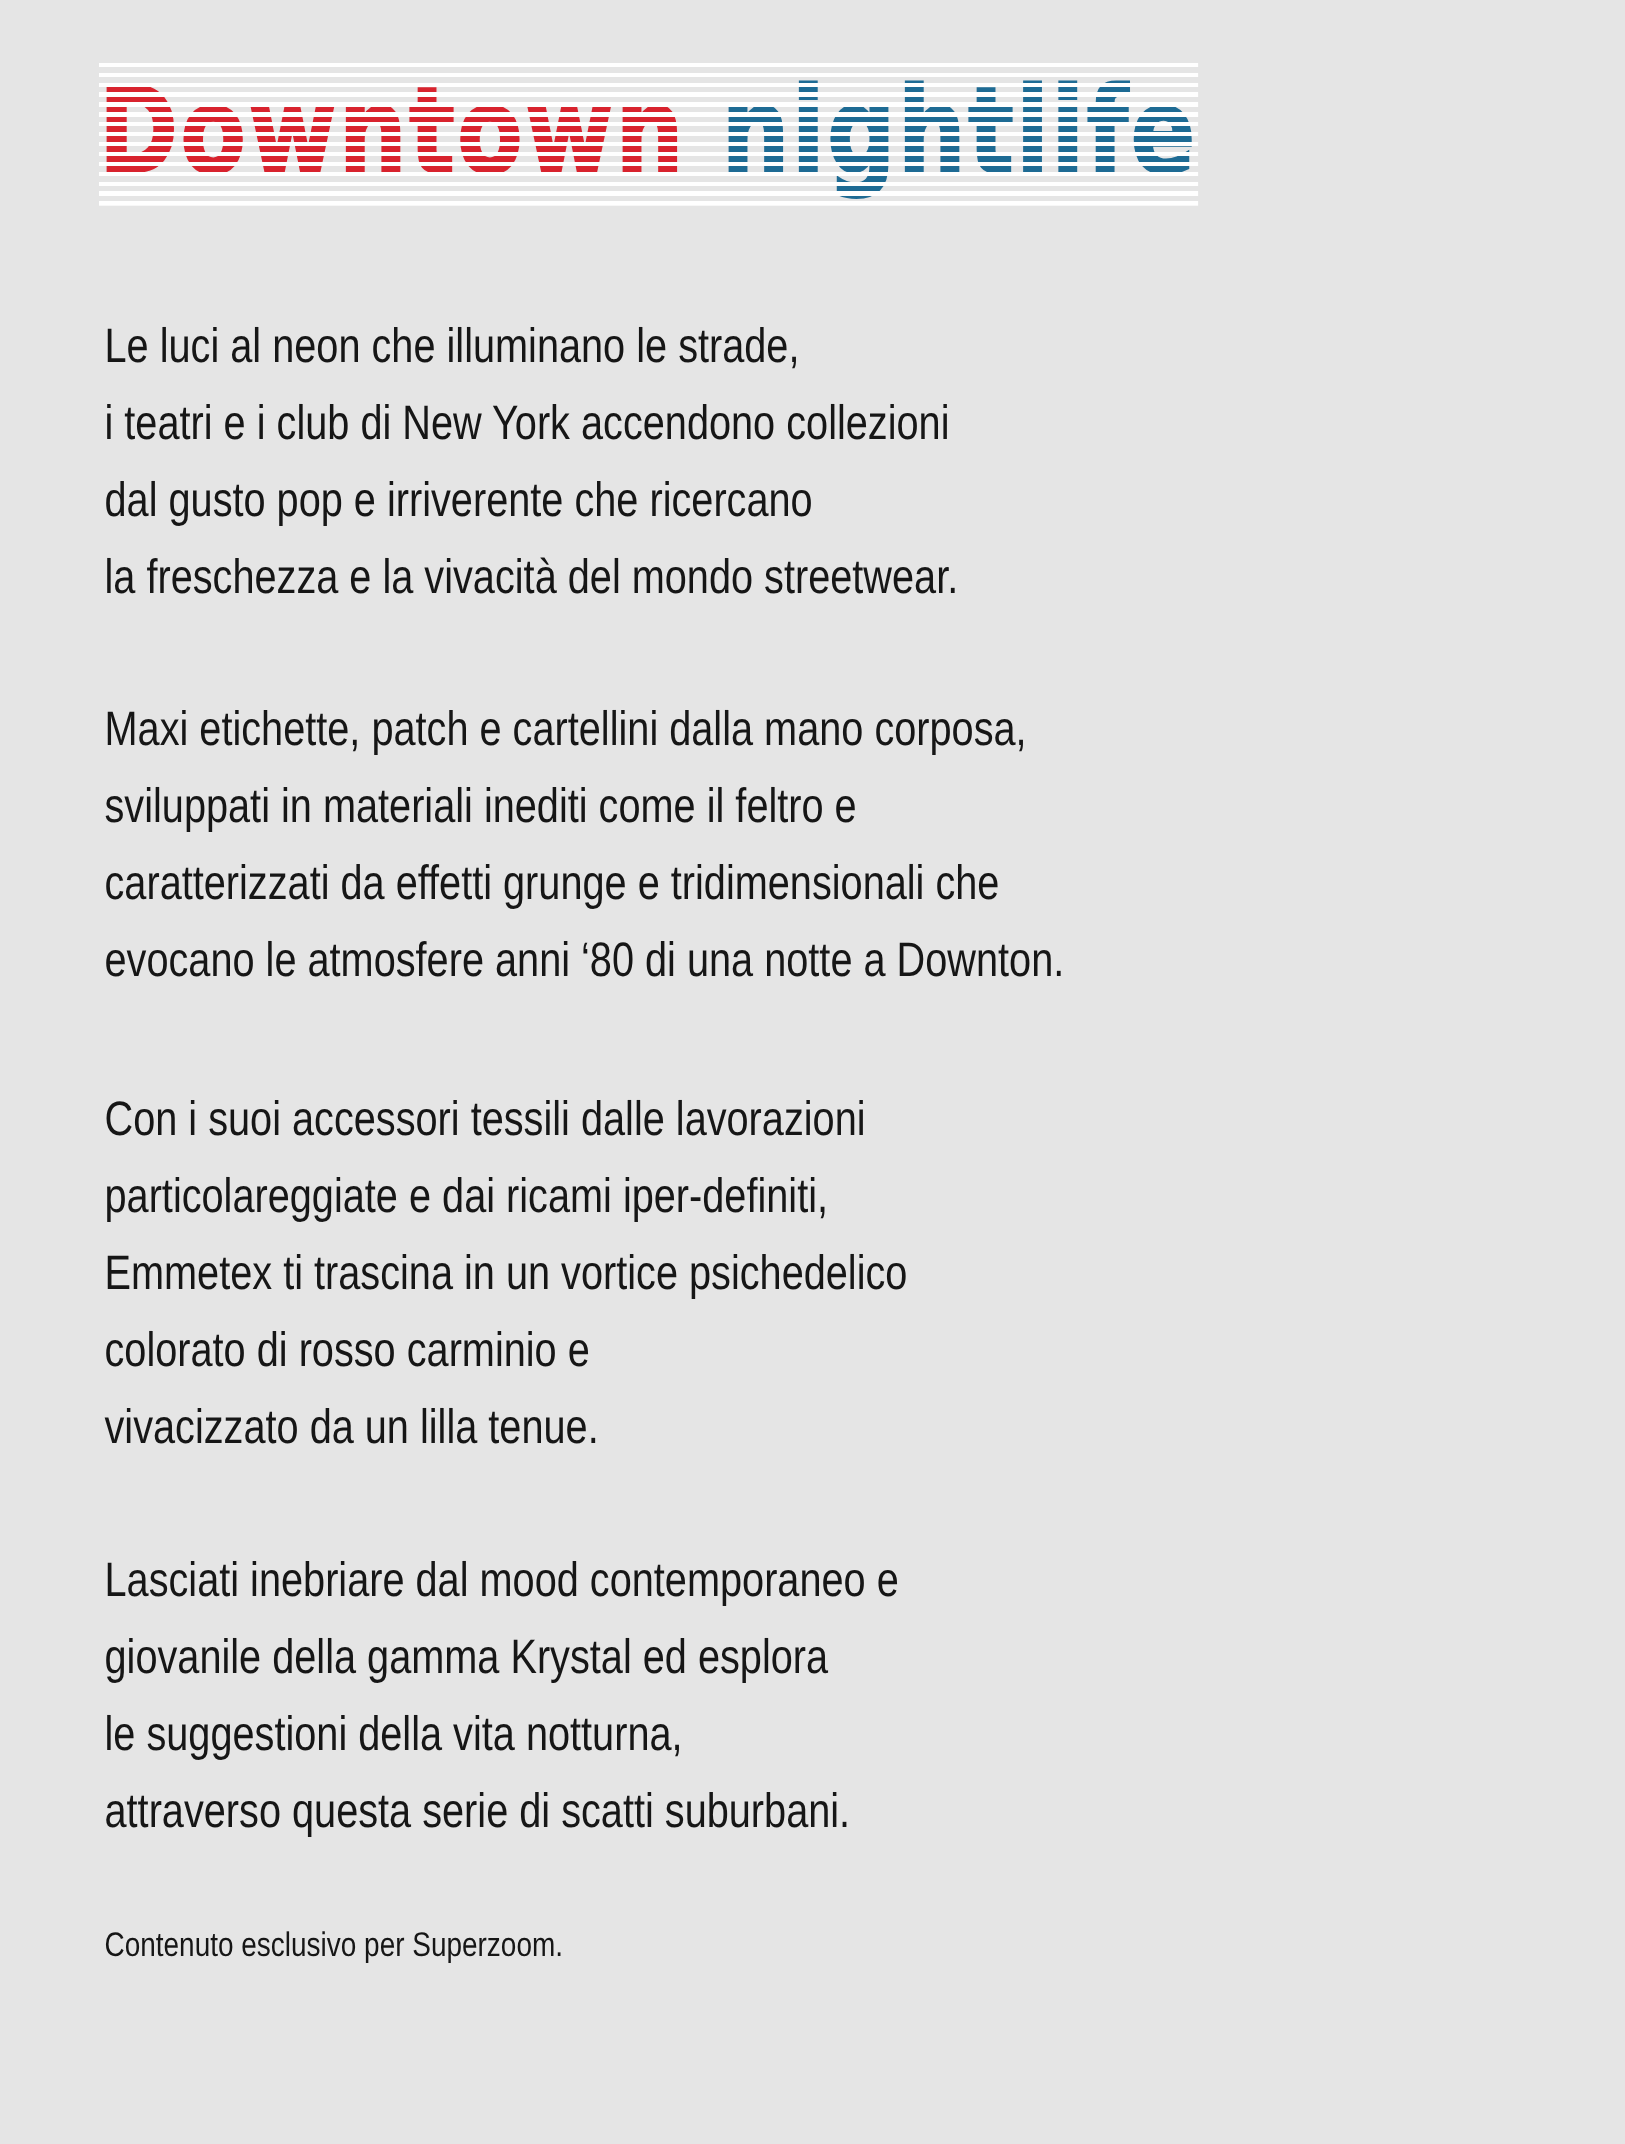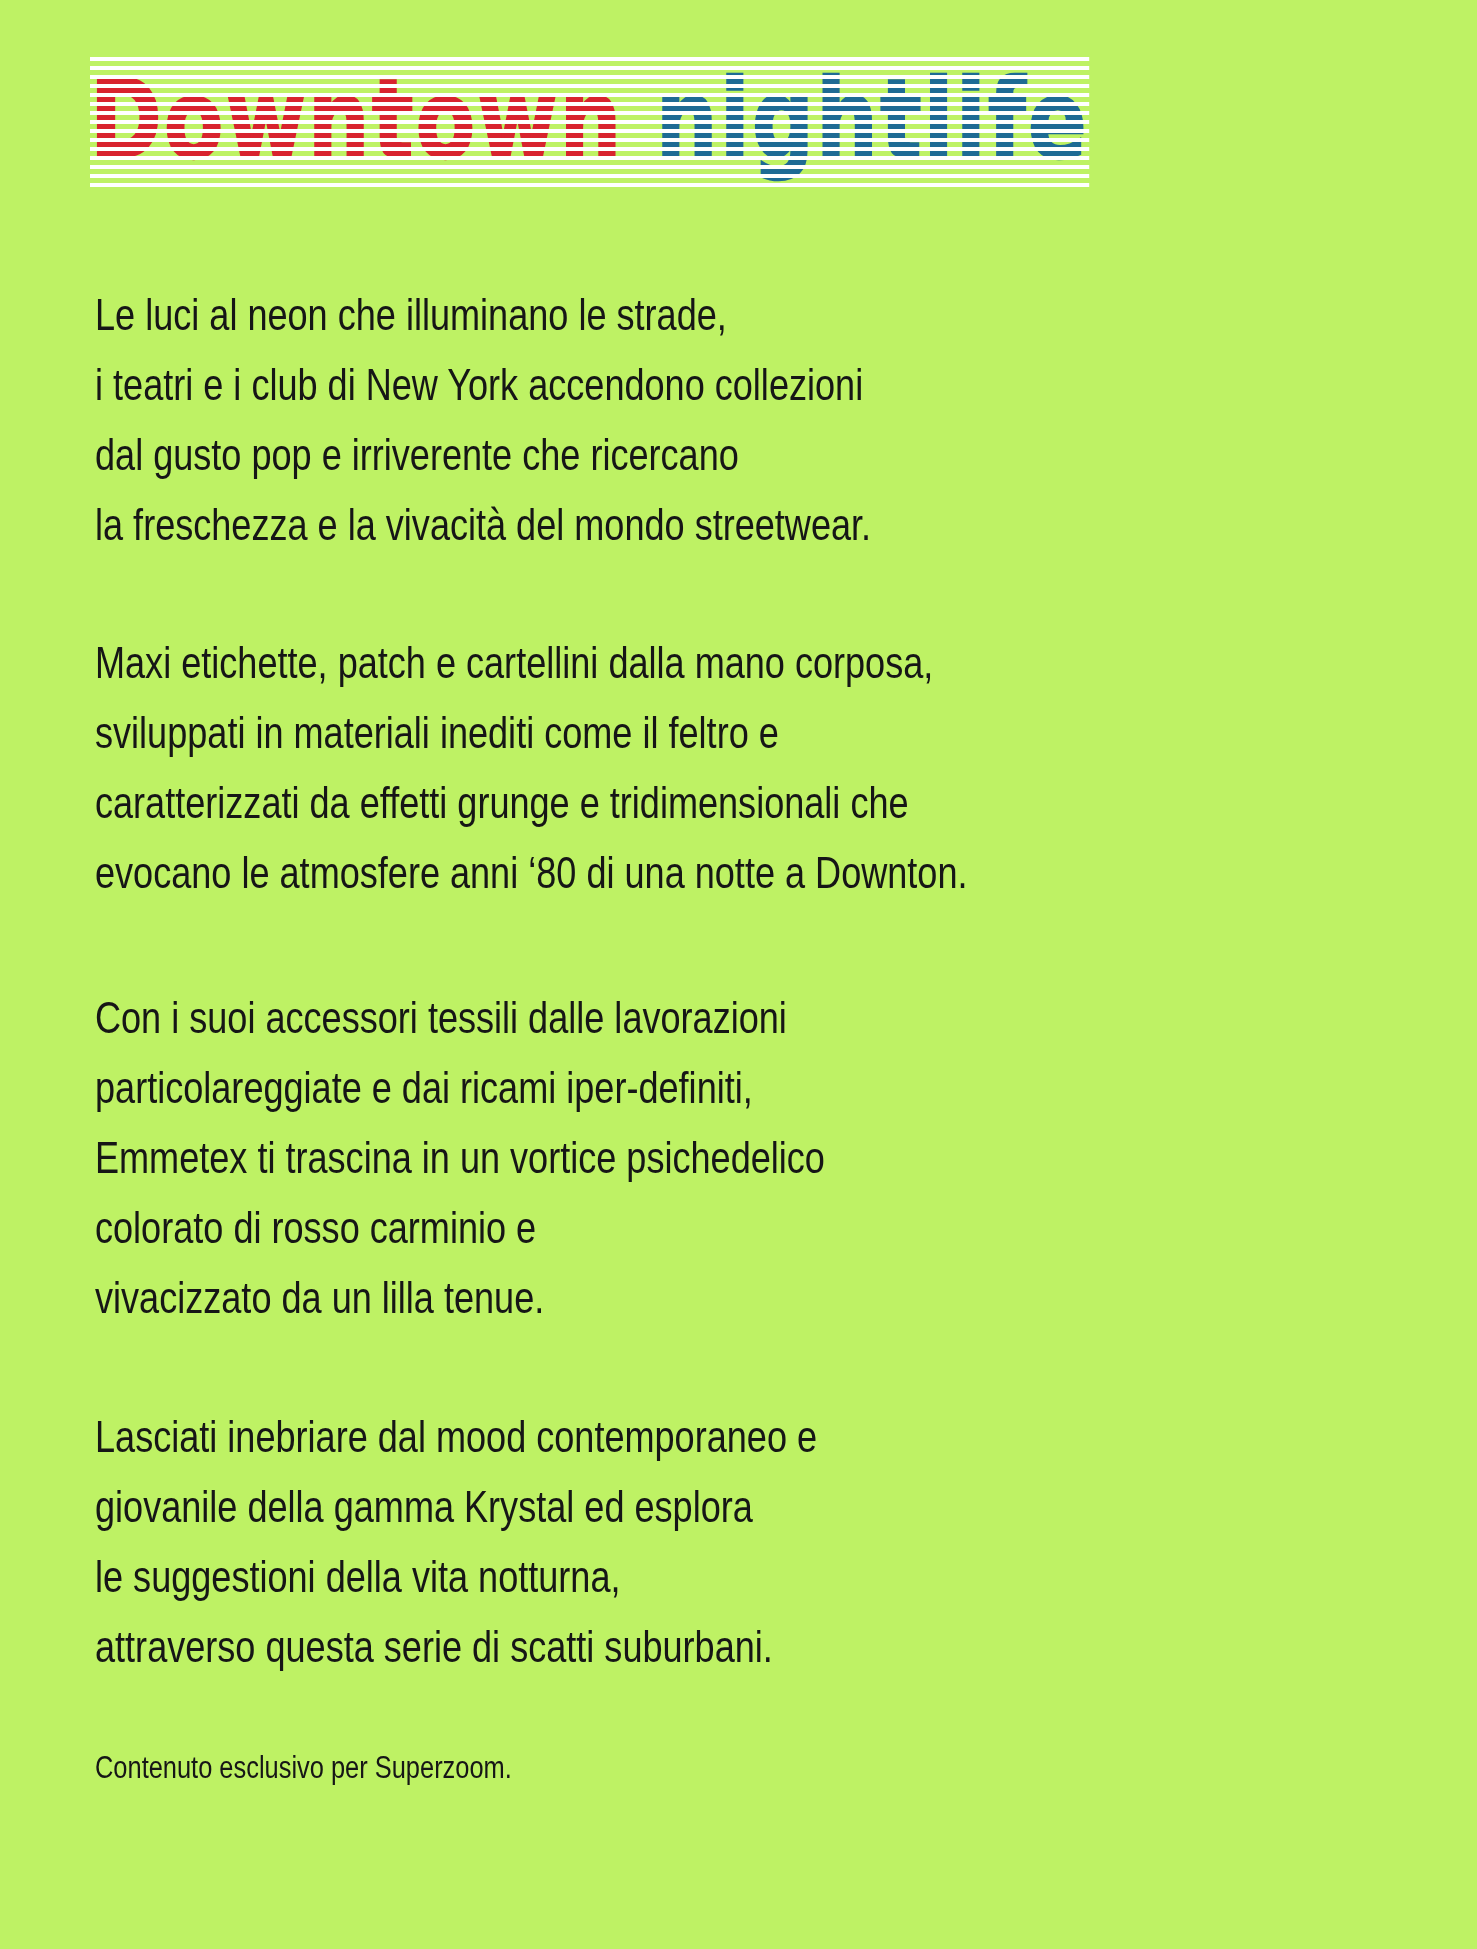--- a/index.html
+++ b/index.html
@@ -4,21 +4,21 @@
 <style>
   html, body {
     margin: 0;
     padding: 0;
     background: #ffffff;
   }
   .page {
     position: relative;
     width: 1477px;
     height: 1949px;
-    background: #bef264;
+    background: #e5e5e5;
     overflow: hidden;
     font-family: "Liberation Sans", sans-serif;
     color: #161616;
   }
   
   .title {
     position: absolute;
     left: 90px;
     top: 52px;
     white-space: nowrap;

